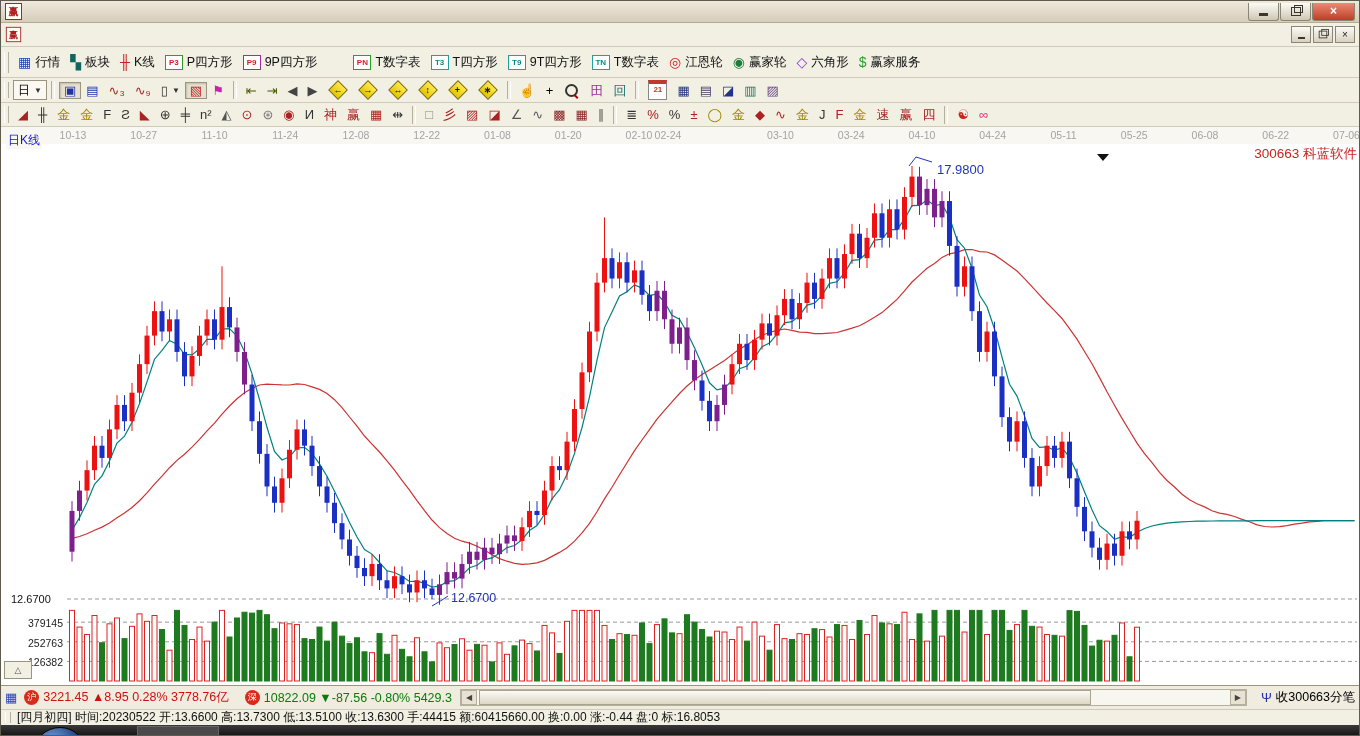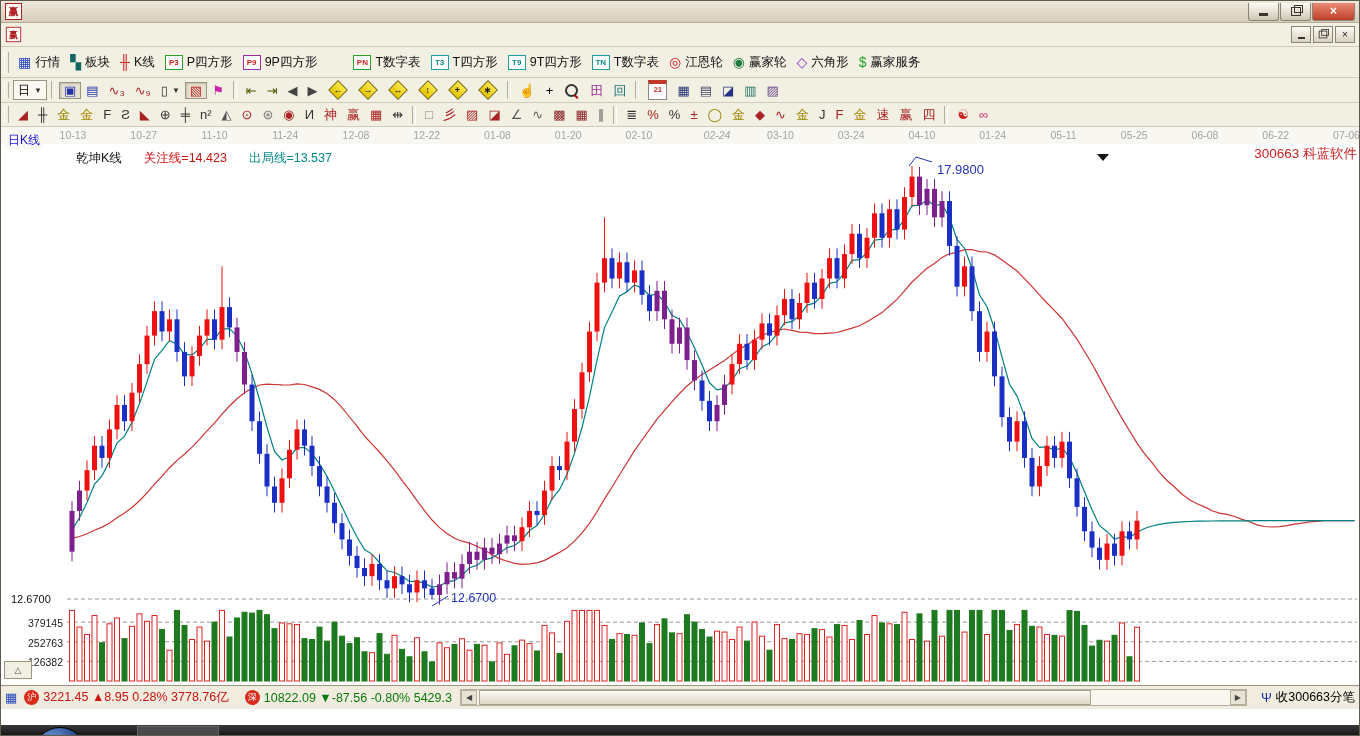--- a/index.html
+++ b/index.html
@@ -431,39 +431,34 @@
   <div class="datestrip" id="datestrip">
       <span class="datelabel" style="left: 72px;">10-13</span>
       <span class="datelabel" style="left: 142.75px;">10-27</span>
       <span class="datelabel" style="left: 213.5px;">11-10</span>
       <span class="datelabel" style="left: 284.25px;">11-24</span>
       <span class="datelabel" style="left: 355px;">12-08</span>
       <span class="datelabel" style="left: 425.75px;">12-22</span>
       <span class="datelabel" style="left: 496.5px;">01-08</span>
       <span class="datelabel" style="left: 567.25px;">01-20</span>
       <span class="datelabel" style="left: 638px;">02-10</span>
-      <span class="datelabel" style="left: 716px; font-style: italic;">02-24</span>
+      <span class="datelabel" style="left: 667px;">02-24</span>
       <span class="datelabel" style="left: 779.5px;">03-10</span>
       <span class="datelabel" style="left: 850.25px;">03-24</span>
       <span class="datelabel" style="left: 921px;">04-10</span>
-      <span class="datelabel" style="left: 991.75px;">01-24</span>
+      <span class="datelabel" style="left: 991.75px;">04-24</span>
       <span class="datelabel" style="left: 1062.5px;">05-11</span>
       <span class="datelabel" style="left: 1133.25px;">05-25</span>
       <span class="datelabel" style="left: 1204px;">06-08</span>
       <span class="datelabel" style="left: 1274.75px;">06-22</span>
       <span class="datelabel" style="left: 1345.5px;">07-06</span>
     </div>
 
   <div class="chartwrap">
     <div class="period-label">日K线</div>
-    <div class="ind-row">
-      <span class="ind-name">乾坤K线</span>
-      <span class="ind-attn">关注线=14.423</span>
-      <span class="ind-exit">出局线=13.537</span>
-    </div>
     <div class="stock-label">300663  科蓝软件</div>
     <svg id="chart" width="1360" height="541">
         <line x1="66" y1="455" x2="1356" y2="455" stroke="#999" stroke-dasharray="4,3"></line>
         <line x1="66" y1="517.3855136" x2="1356" y2="517.3855136" stroke="#999" stroke-dasharray="4,3"></line>
         <line x1="66" y1="497.7711824" x2="1356" y2="497.7711824" stroke="#999" stroke-dasharray="4,3"></line>
         <line x1="66" y1="478.156696" x2="1356" y2="478.156696" stroke="#999" stroke-dasharray="4,3"></line>
         <rect x="68.5" y="466.384" width="5" height="70.616" fill="#ffffff" stroke="#dd2222" stroke-width="1"></rect>
         <rect x="76" y="483.068" width="5" height="53.932" fill="#ffffff" stroke="#dd2222" stroke-width="1"></rect>
         <rect x="83.5" y="490.5176" width="5" height="46.4824" fill="#ffffff" stroke="#dd2222" stroke-width="1"></rect>
         <rect x="91" y="471.5055999999999" width="5" height="65.4944000000001" fill="#ffffff" stroke="#dd2222" stroke-width="1"></rect>
@@ -917,19 +912,23 @@
       <div class="harrow">◀</div>
       <div class="hthumb"></div>
       <div class="harrow" style="margin-left:auto">▶</div>
     </div>
     <div class="feed">
       <span class="feed-icon">Ψ</span>
       <span>收300663分笔</span>
     </div>
   </div>
 
+  <div class="infobar">
+    <div class="igrip"></div>
+    <span>[四月初四] 时间:20230522 开:13.6600 高:13.7300 低:13.5100 收:13.6300 手:44415 额:60415660.00 换:0.00 涨:-0.44 盘:0 标:16.8053</span>
+  </div>
 
   <div class="taskbar">
     <div class="orb"></div>
     <div class="taskapp"></div>
   </div>
 
 </div>
 
 </body></html>

